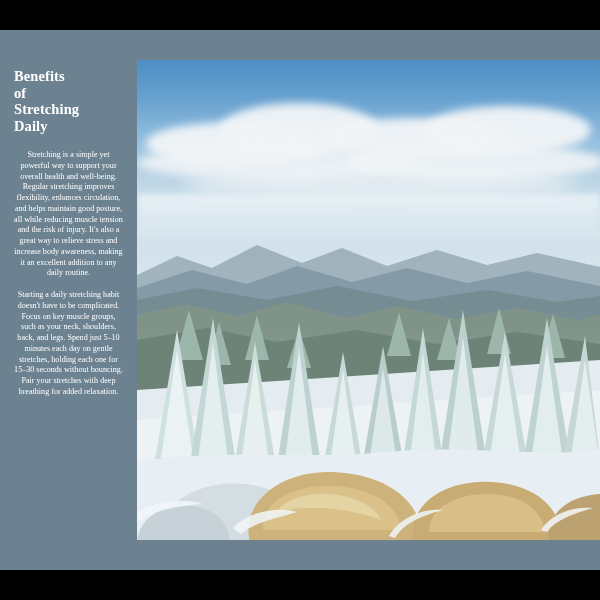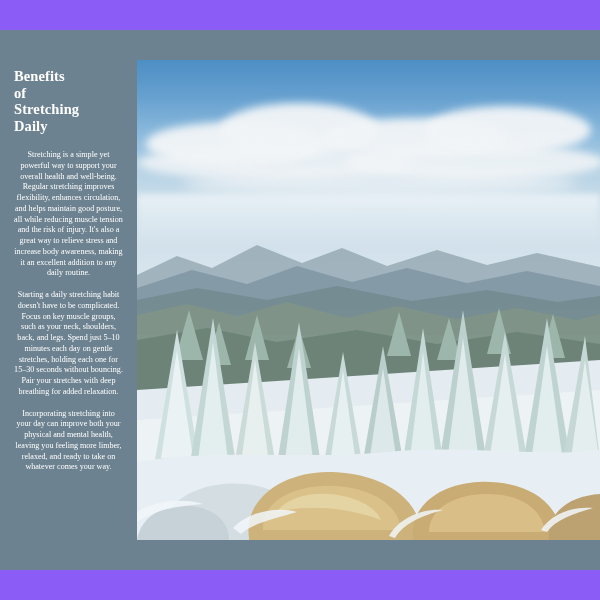--- a/index.html
+++ b/index.html
@@ -10,21 +10,21 @@
   body {
     width: 600px;
     height: 600px;
     font-family: "Liberation Serif", serif;
     overflow: hidden;
   }
   .page {
     position: relative;
     width: 600px;
     height: 600px;
-    background: #8b5cf6;
+    background: #000000;
   }
   
   .spread {
     position: absolute;
     left: 0;
     top: 30px;
     width: 600px;
     height: 540px;
     background: #6d8290;
   }
@@ -119,21 +119,20 @@
 
   <div class="spread"></div>
 
   <div class="text-col">
     <h1 class="headline">Benefits
 of
 Stretching
 Daily</h1>
     <p class="body-copy">Stretching is a simple yet powerful way to support your overall health and well-being. Regular stretching improves flexibility, enhances circulation, and helps maintain good posture, all while reducing muscle tension and the risk of injury. It's also a great way to relieve stress and increase body awareness, making it an excellent addition to any daily routine.</p>
     <p class="body-copy">Starting a daily stretching habit doesn't have to be complicated. Focus on key muscle groups, such as your neck, shoulders, back, and legs. Spend just 5–10 minutes each day on gentle stretches, holding each one for 15–30 seconds without bouncing. Pair your stretches with deep breathing for added relaxation.</p>
-    <p class="body-copy">Incorporating stretching into your day can improve both your physical and mental health, leaving you feeling more limber, relaxed, and ready to take on whatever comes your way.</p>
   </div>
 
   <div class="photo">
     <div class="sky"></div>
     <div class="cloud c1"></div>
     <div class="cloud c2"></div>
     <div class="cloud c3"></div>
     <div class="cloud c4"></div>
     <div class="cloud c5"></div>
     <div class="cloud c6"></div>

